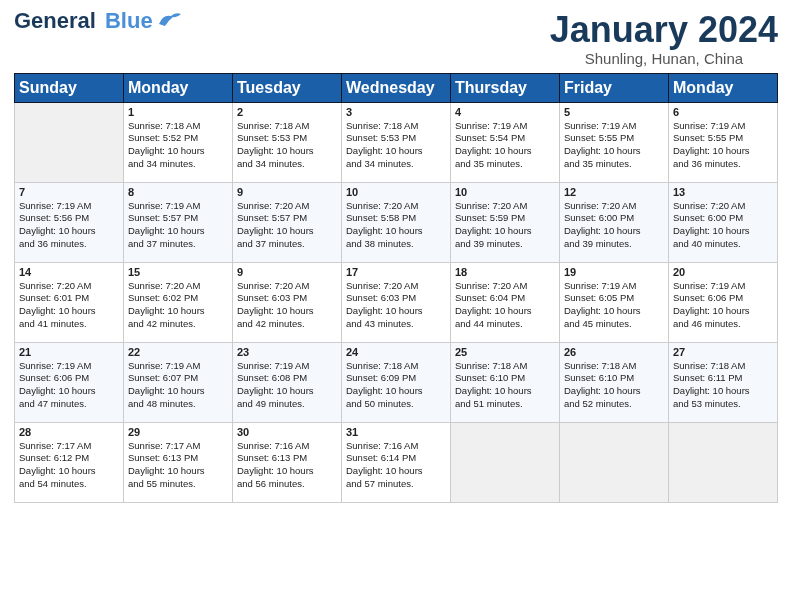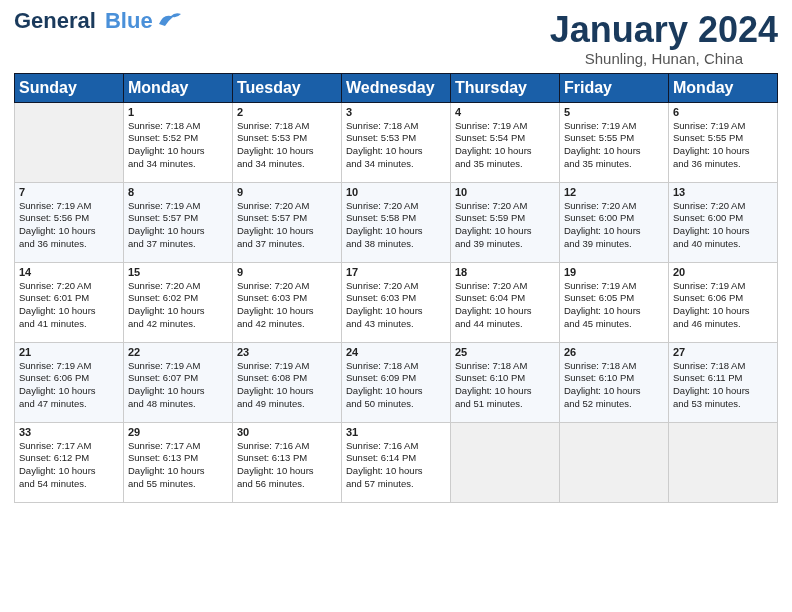--- a/index.html
+++ b/index.html
@@ -312,21 +312,21 @@
           <td>
             <span class="day-num">27</span>
             <div class="day-info" style="white-space: pre-line;">Sunrise: 7:18 AM
 Sunset: 6:11 PM
 Daylight: 10 hours
 and 53 minutes.</div>
           </td>
         </tr>
         <tr>
           <td>
-            <span class="day-num">33</span>
+            <span class="day-num">28</span>
             <div class="day-info" style="white-space: pre-line;">Sunrise: 7:17 AM
 Sunset: 6:12 PM
 Daylight: 10 hours
 and 54 minutes.</div>
           </td>
           <td>
             <span class="day-num">29</span>
             <div class="day-info" style="white-space: pre-line;">Sunrise: 7:17 AM
 Sunset: 6:13 PM
 Daylight: 10 hours

